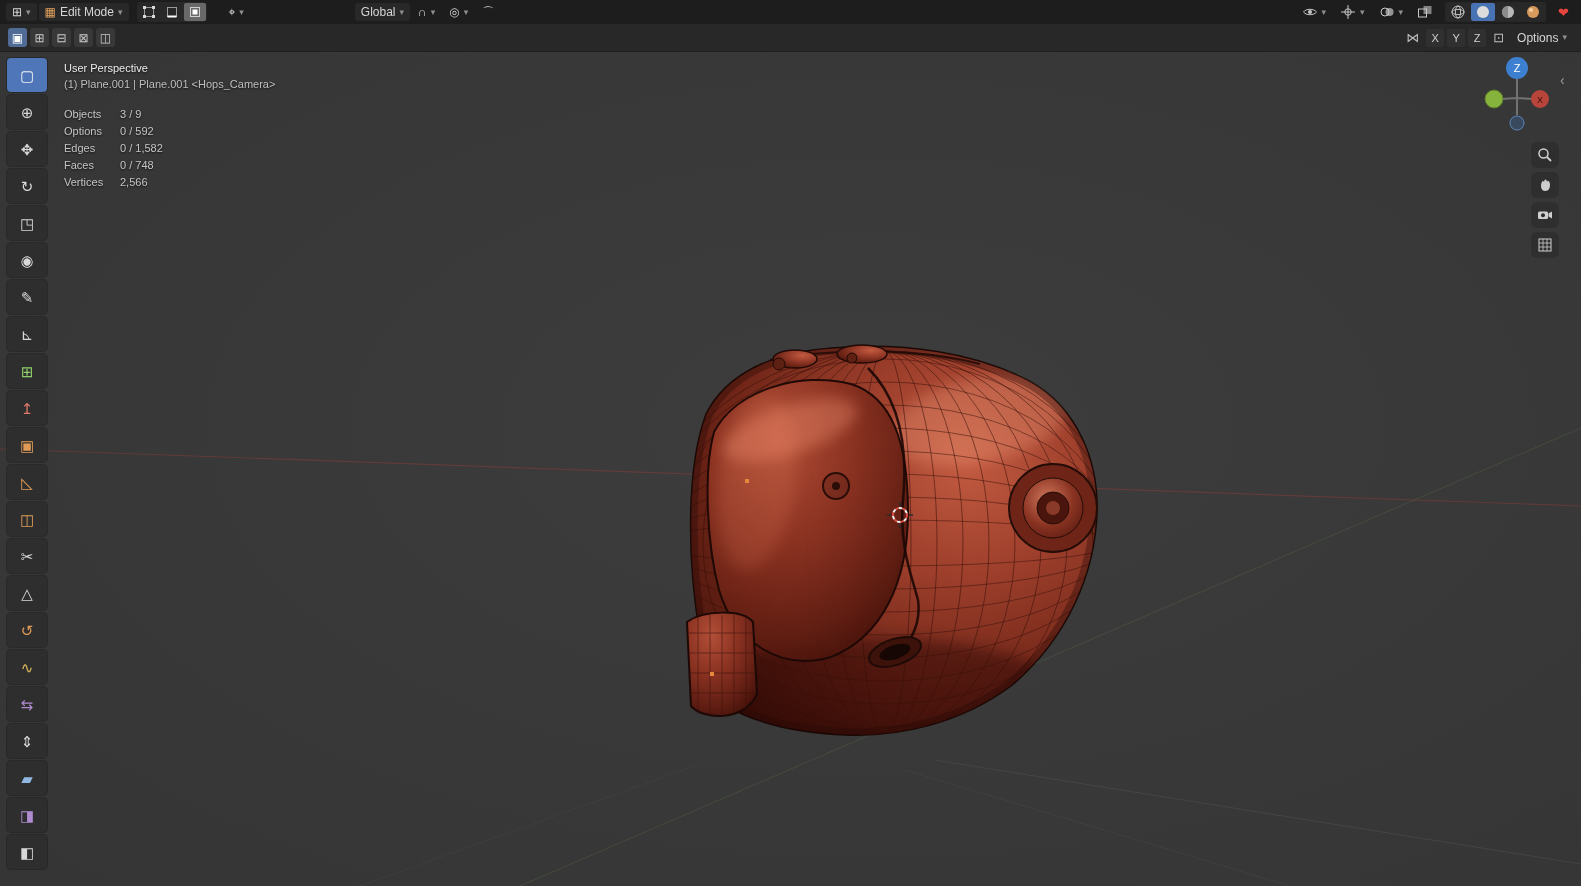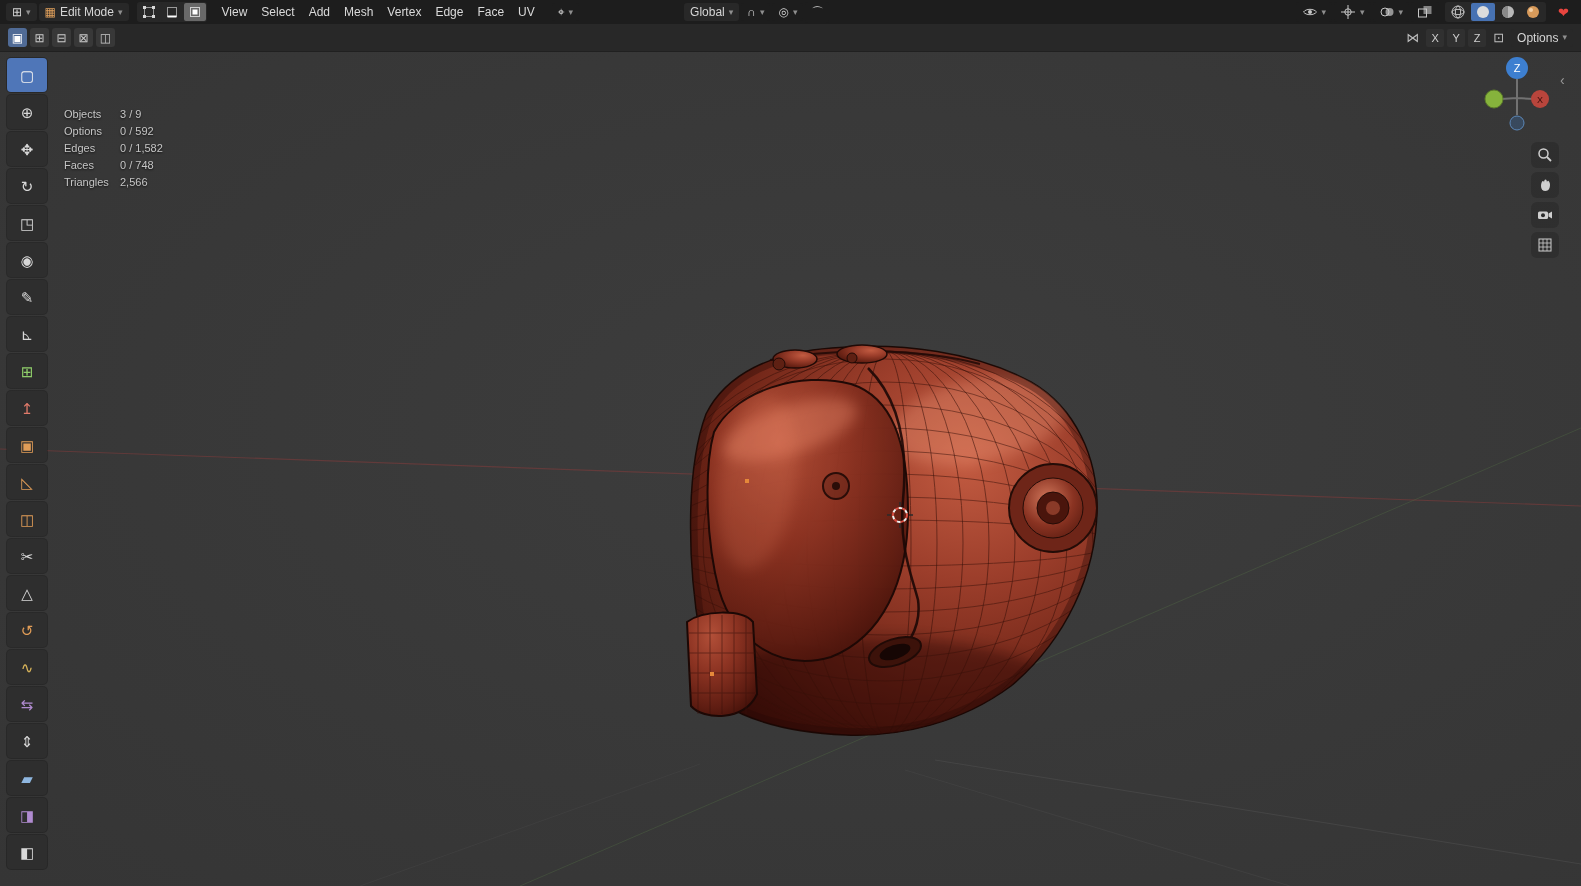--- a/index.html
+++ b/index.html
@@ -96,30 +96,20 @@
       </svg>
     </div>
     <div class="trio-btn active">
       <svg width="14" height="14" viewBox="0 0 14 14">
         <rect x="2.5" y="2.5" width="9" height="9" fill="none" stroke="#cfcfcf"></rect>
         <rect x="4.5" y="4.5" width="5" height="5" fill="#ffffff"></rect>
       </svg>
     </div>
   </div>
 
-  <div style="display:flex">
-      <div class="menu-item">View</div>
-      <div class="menu-item">Select</div>
-      <div class="menu-item">Add</div>
-      <div class="menu-item">Mesh</div>
-      <div class="menu-item">Vertex</div>
-      <div class="menu-item">Edge</div>
-      <div class="menu-item">Face</div>
-      <div class="menu-item">UV</div>
-    </div>
 
   <div class="chip" style="margin-left:8px">
     <span>⌖</span>
     <span class="caret">▾</span>
   </div>
 
   <div class="chip dark" style="margin-left:103px">
     <span>Global</span>
     <span class="caret">▾</span>
   </div>
@@ -324,39 +314,43 @@
     <g transform="translate(900,463)">
       <circle r="7" fill="none" stroke="#d84b3f" stroke-width="2" stroke-dasharray="3.5 3.5"></circle>
       <circle r="7" fill="none" stroke="#f0f0f0" stroke-width="2" stroke-dasharray="3.5 3.5" stroke-dashoffset="3.5"></circle>
       <path d="M0 -13 V-9 M0 13 V9 M-13 0 H-9 M13 0 H9" stroke="#2b2b2b" stroke-width="1.5"></path>
     </g>
 
     <rect x="745" y="427" width="4" height="4" fill="#e5883a"></rect>
     <rect x="710" y="620" width="4" height="4" fill="#e5883a"></rect>
   </svg>
 
+  <div class="vp-text">
+    <div class="vp-title">User Perspective</div>
+    <div class="vp-sub">(1) Plane.001 | Plane.001 &lt;Hops_Camera&gt;</div>
+  </div>
   <div class="stats">
       <div class="stat-row">
         <span class="stat-label">Objects</span>
         <span class="stat-value">3 / 9</span>
       </div>
       <div class="stat-row">
         <span class="stat-label">Options</span>
         <span class="stat-value">0 / 592</span>
       </div>
       <div class="stat-row">
         <span class="stat-label">Edges</span>
         <span class="stat-value">0 / 1,582</span>
       </div>
       <div class="stat-row">
         <span class="stat-label">Faces</span>
         <span class="stat-value">0 / 748</span>
       </div>
       <div class="stat-row">
-        <span class="stat-label">Triangles</span>
+        <span class="stat-label">Vertices</span>
         <span class="stat-value">2,566</span>
       </div>
     </div>
 
   <div class="toolbar">
       <div class="tool-btn active">
         <span class="tool-glyph" style="color: rgb(240, 240, 240);">▢</span>
       </div>
       <div class="tool-btn">
         <span class="tool-glyph" style="color: rgb(216, 216, 216);">⊕</span>

